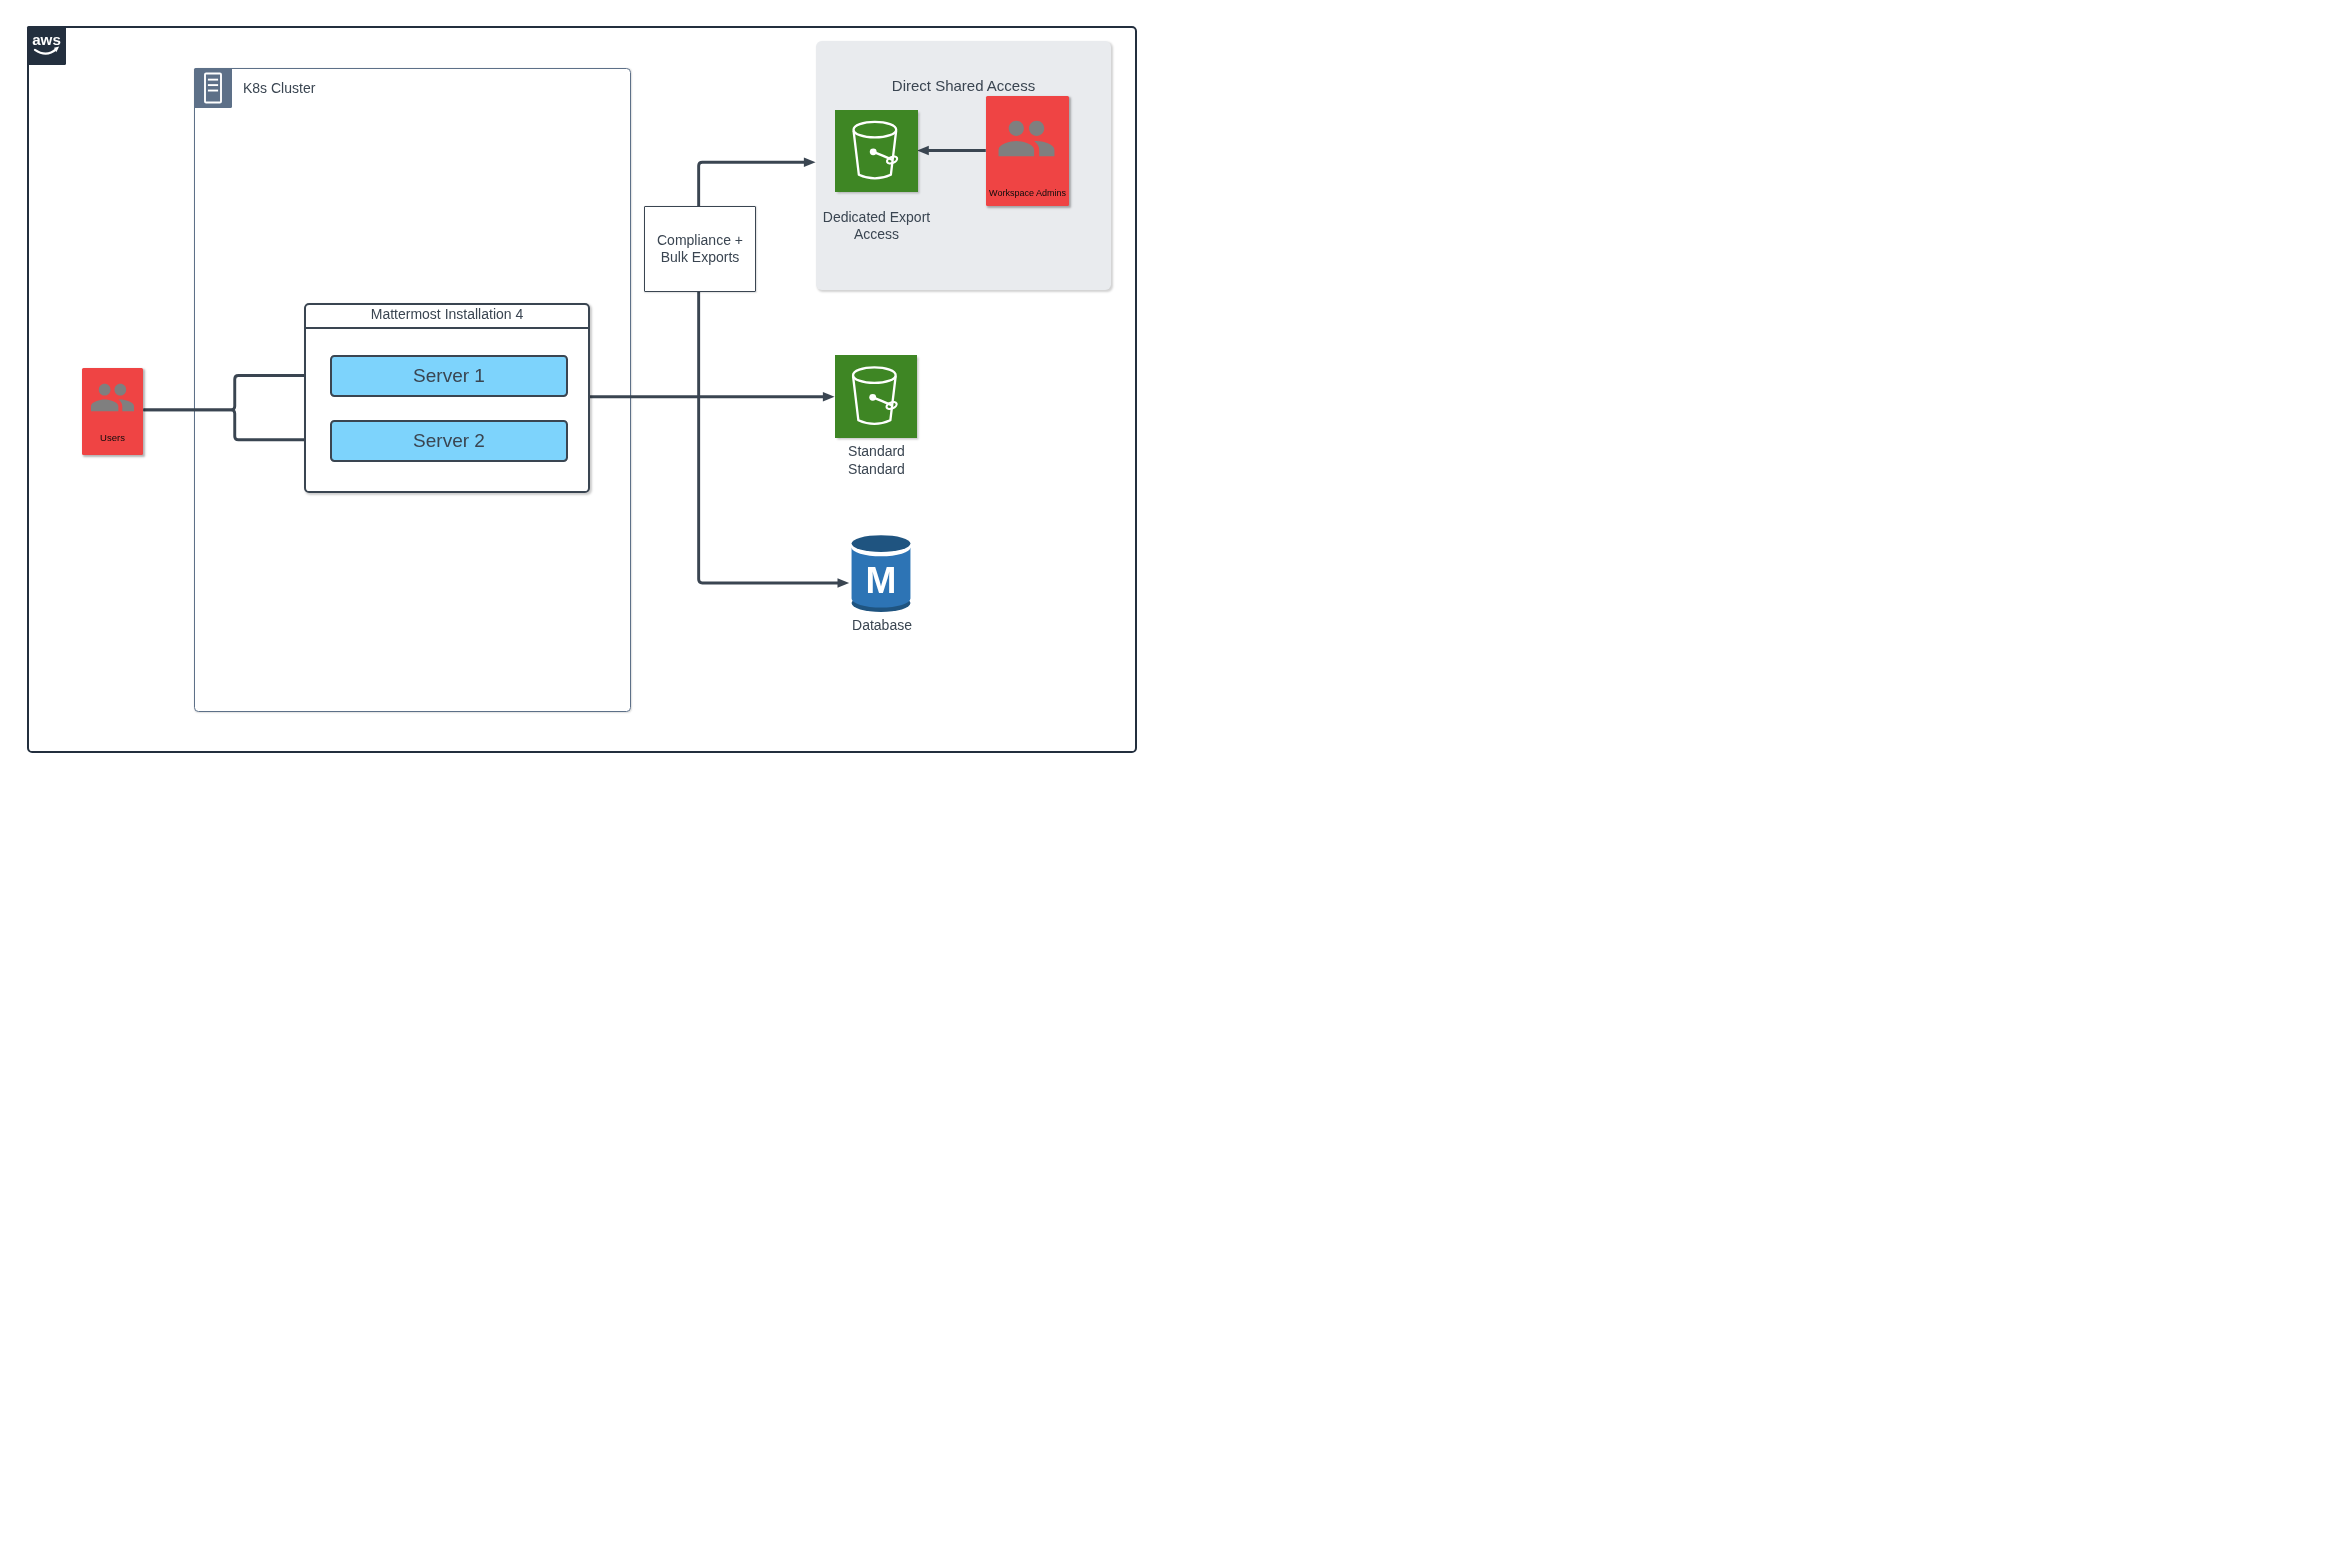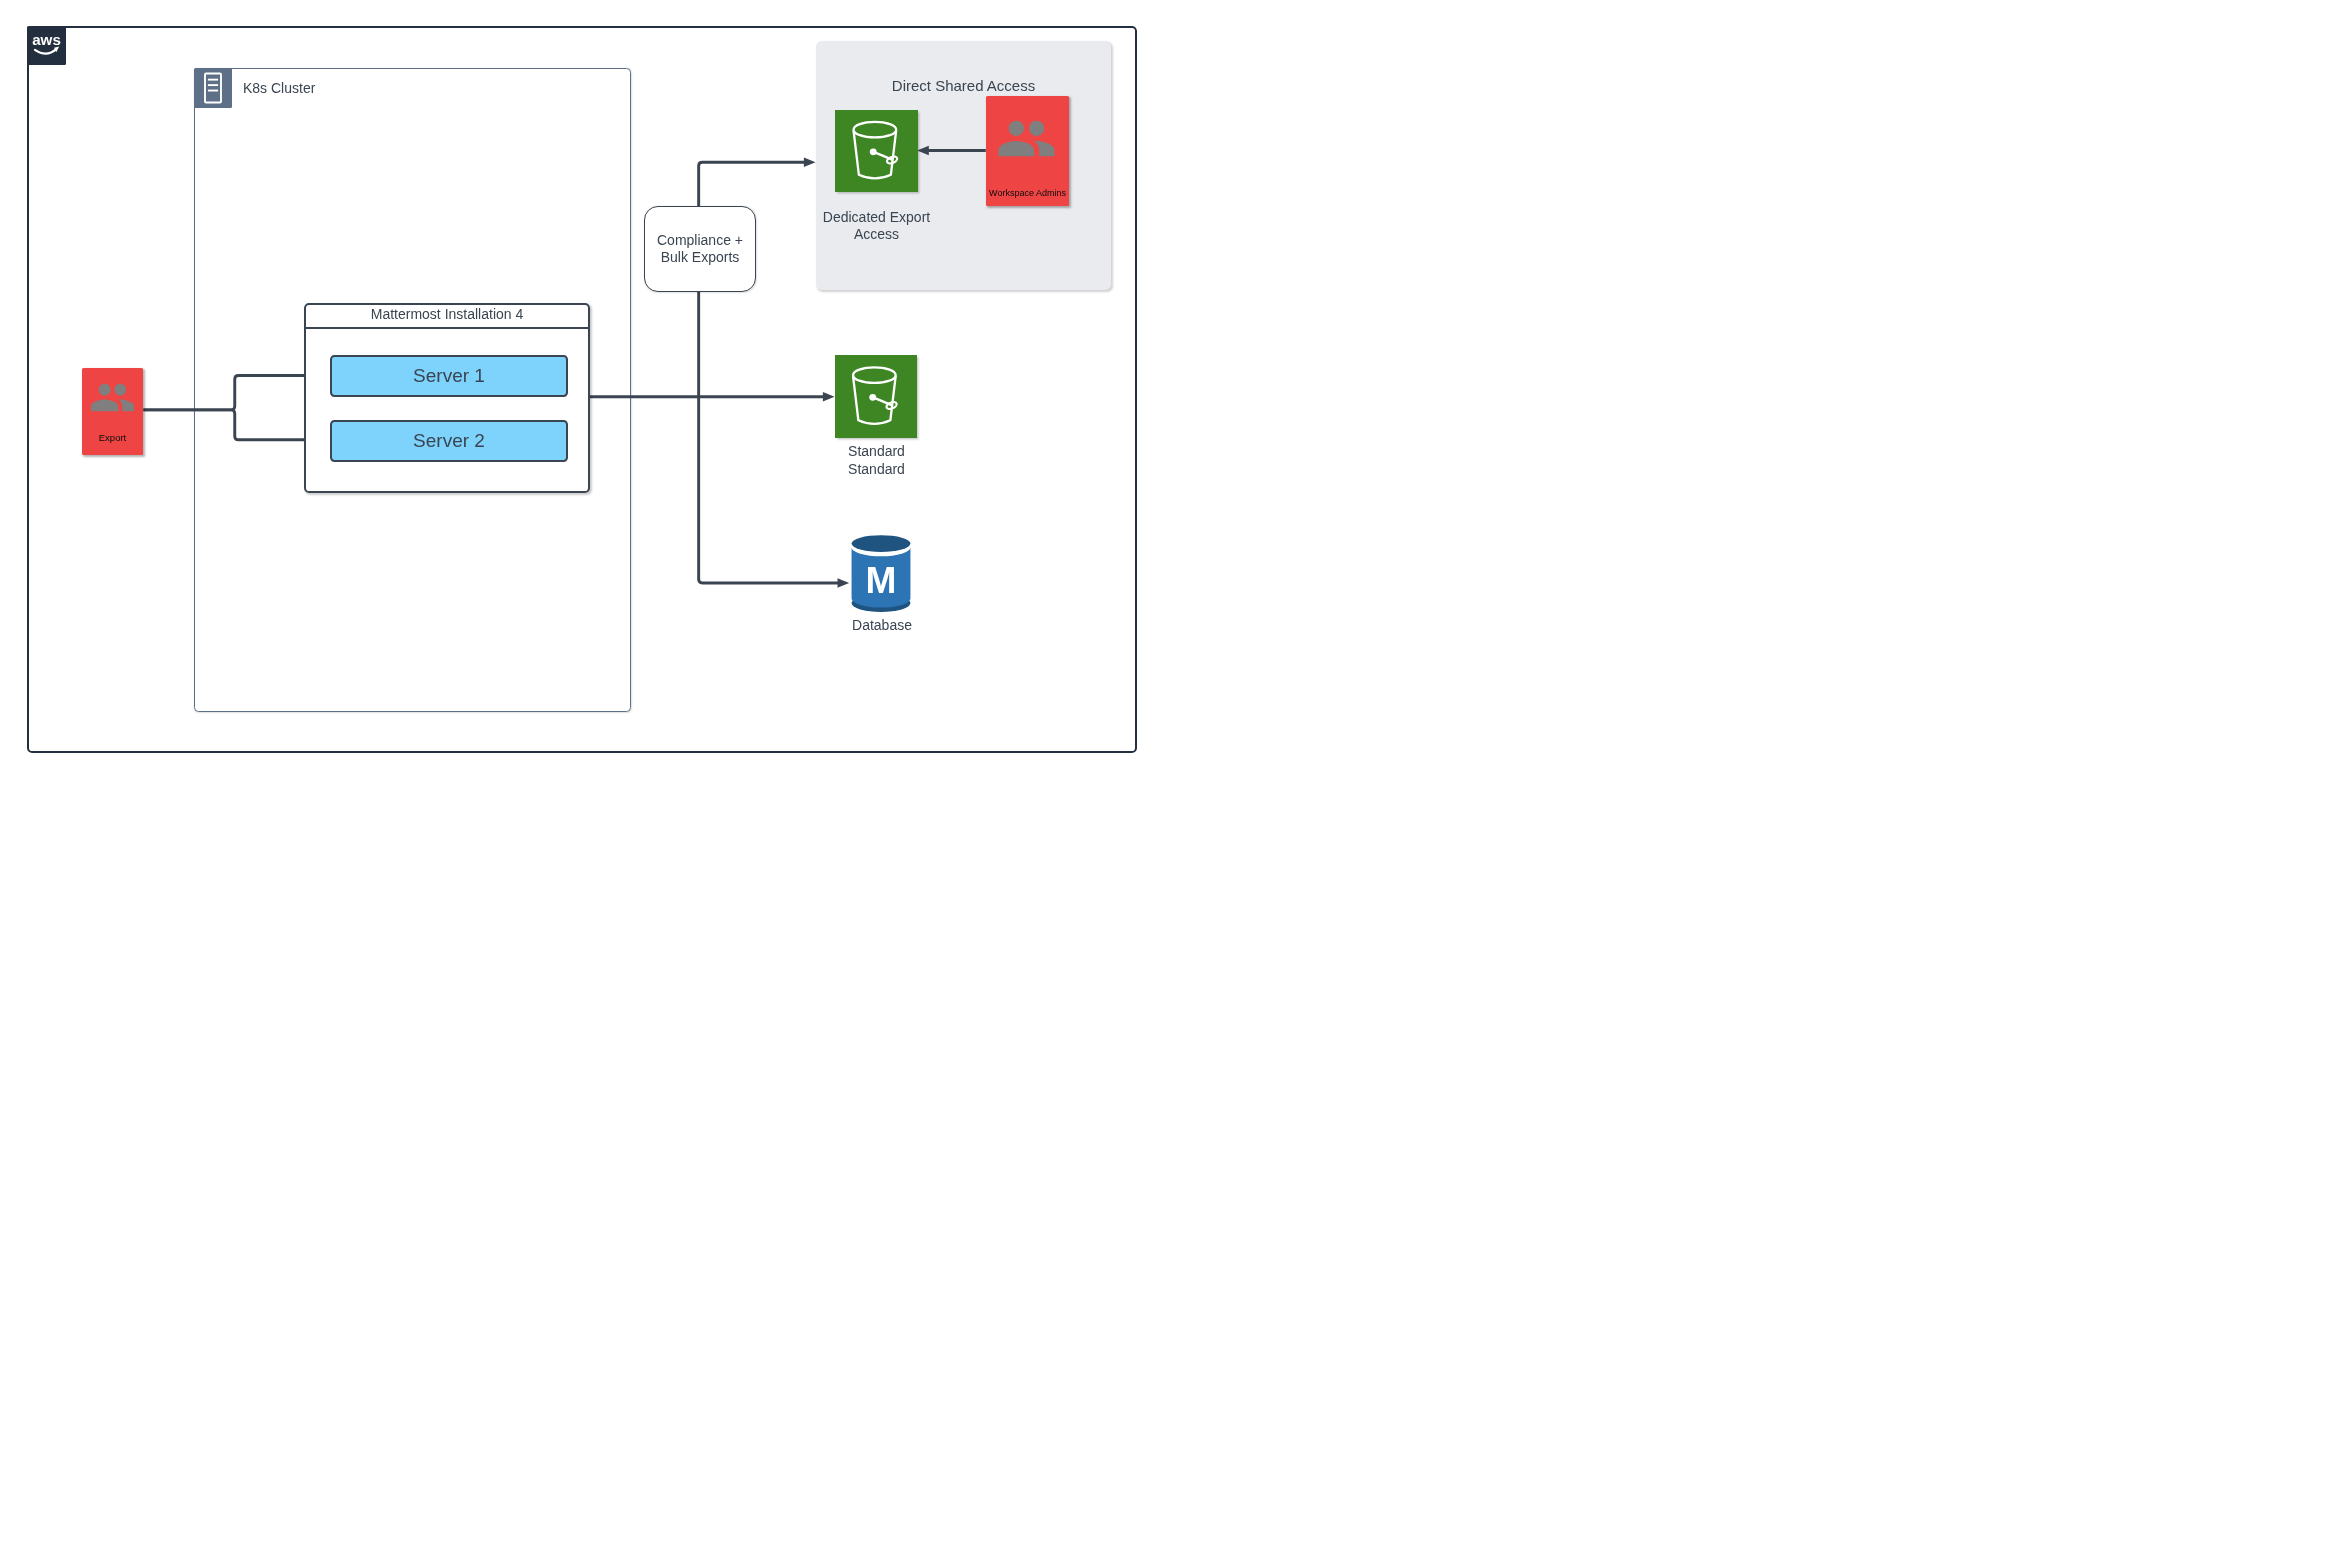--- a/index.html
+++ b/index.html
@@ -18,21 +18,21 @@
   .card{background:#ef4444;box-shadow:1.8px 1.8px 2.2px rgba(0,0,0,0.3);border-radius:1.5px;}
   .users-card{left:82px;top:368px;width:61px;height:87px;}
   .users-label{left:0;top:64px;width:61px;height:12.4px;font-size:9.5px;line-height:12.4px;color:#0b0b0b;}
   .users-icon{left:7.3px;top:5.8px;width:47px;height:47px;}
   .mm-box{left:304px;top:303px;width:286px;height:190px;border:2.6px solid #3A4551;border-radius:5.1px;background:#fff;box-shadow:1.5px 1.5px 2.2px rgba(0,0,0,0.2);box-sizing:border-box;}
   .mm-title{left:304px;top:306px;width:286px;height:17.5px;font-size:14px;line-height:17.5px;}
   .mm-divider{left:306px;top:327px;width:283px;height:0;border-top:2.6px solid #3A4551;}
   .server-box{left:330px;width:238px;background:#7dd3fc;border:2.2px solid #3A4551;border-radius:4.4px;box-sizing:border-box;display:flex;align-items:center;justify-content:center;font-size:19px;color:#3A4551;}
   .server-1{top:355px;height:42px;}
   .server-2{top:420px;height:42px;}
-  .compliance-box{left:644px;top:206px;width:110px;height:84px;background:#ffffff;border:1.1px solid #3A4551;border-radius:14px;display:flex;flex-direction:column;align-items:center;justify-content:center;font-size:14px;line-height:17.5px;color:#3A4551;box-shadow:0.7px 0.7px 1.5px rgba(0,0,0,0.12);}
+  .compliance-box{left:644px;top:206px;width:110px;height:84px;background:#ffffff;border:1.1px solid #3A4551;border-radius:1px;display:flex;flex-direction:column;align-items:center;justify-content:center;font-size:14px;line-height:17.5px;color:#3A4551;box-shadow:0.7px 0.7px 1.5px rgba(0,0,0,0.12);}
   .bucket-icon{background:#3E8624;box-shadow:1.5px 1.5px 2.2px rgba(0,0,0,0.25);}
   .export-bucket{left:835px;top:110px;width:83px;height:82px;}
   .export-label{left:810px;top:197px;width:133px;height:35px;font-size:14px;line-height:17px;margin-top:12px;}
   .admins-card{left:986px;top:96px;width:83px;height:110px;}
   .admins-icon{left:10.2px;top:11.7px;width:61px;height:61px;}
   .admins-label{left:0;top:92px;width:83px;height:11.7px;font-size:9px;line-height:11.7px;color:#0b0b0b;}
   .filestore-bucket{left:835px;top:355px;width:82px;height:83px;}
   .filestore-label{left:810px;top:443px;width:133px;height:35px;font-size:14px;line-height:17.5px;}
   .db-icon{left:849px;top:531px;width:64px;height:84px;}
   .db-label{left:841px;top:617px;width:82px;height:17.5px;font-size:14px;line-height:17.5px;}
@@ -84,21 +84,21 @@
       <polygon points="1255,206 1271,199.5 1271,212.5"></polygon>
     </g>
   </svg>
 
   <div class="abs card users-card">
     <div class="abs users-icon">
       <svg width="47" height="47" viewBox="0 0 24 24">
         <path fill="#7F7F7F" d="M16 11c1.66 0 2.99-1.34 2.99-3S17.66 5 16 5c-1.66 0-3 1.34-3 3s1.34 3 3 3zm-8 0c1.66 0 2.99-1.34 2.99-3S9.66 5 8 5C6.34 5 5 6.34 5 8s1.34 3 3 3zm0 2c-2.33 0-7 1.17-7 3.5V19h14v-2.5c0-2.33-4.67-3.5-7-3.5zm8 0c-.29 0-.62.02-.97.05 1.16.84 1.97 1.97 1.97 3.45V19h6v-2.5c0-2.33-4.67-3.5-7-3.5z"></path>
       </svg>
     </div>
-    <div class="abs lbl users-label">Export</div>
+    <div class="abs lbl users-label">Users</div>
   </div>
 
   <div class="abs mm-box"></div>
   <div class="abs lbl mm-title">Mattermost Installation 4</div>
   <div class="abs mm-divider"></div>
   <div class="abs server-box server-1">Server 1</div>
   <div class="abs server-box server-2">Server 2</div>
 
   <div class="abs compliance-box">
     <span>Compliance +</span>

